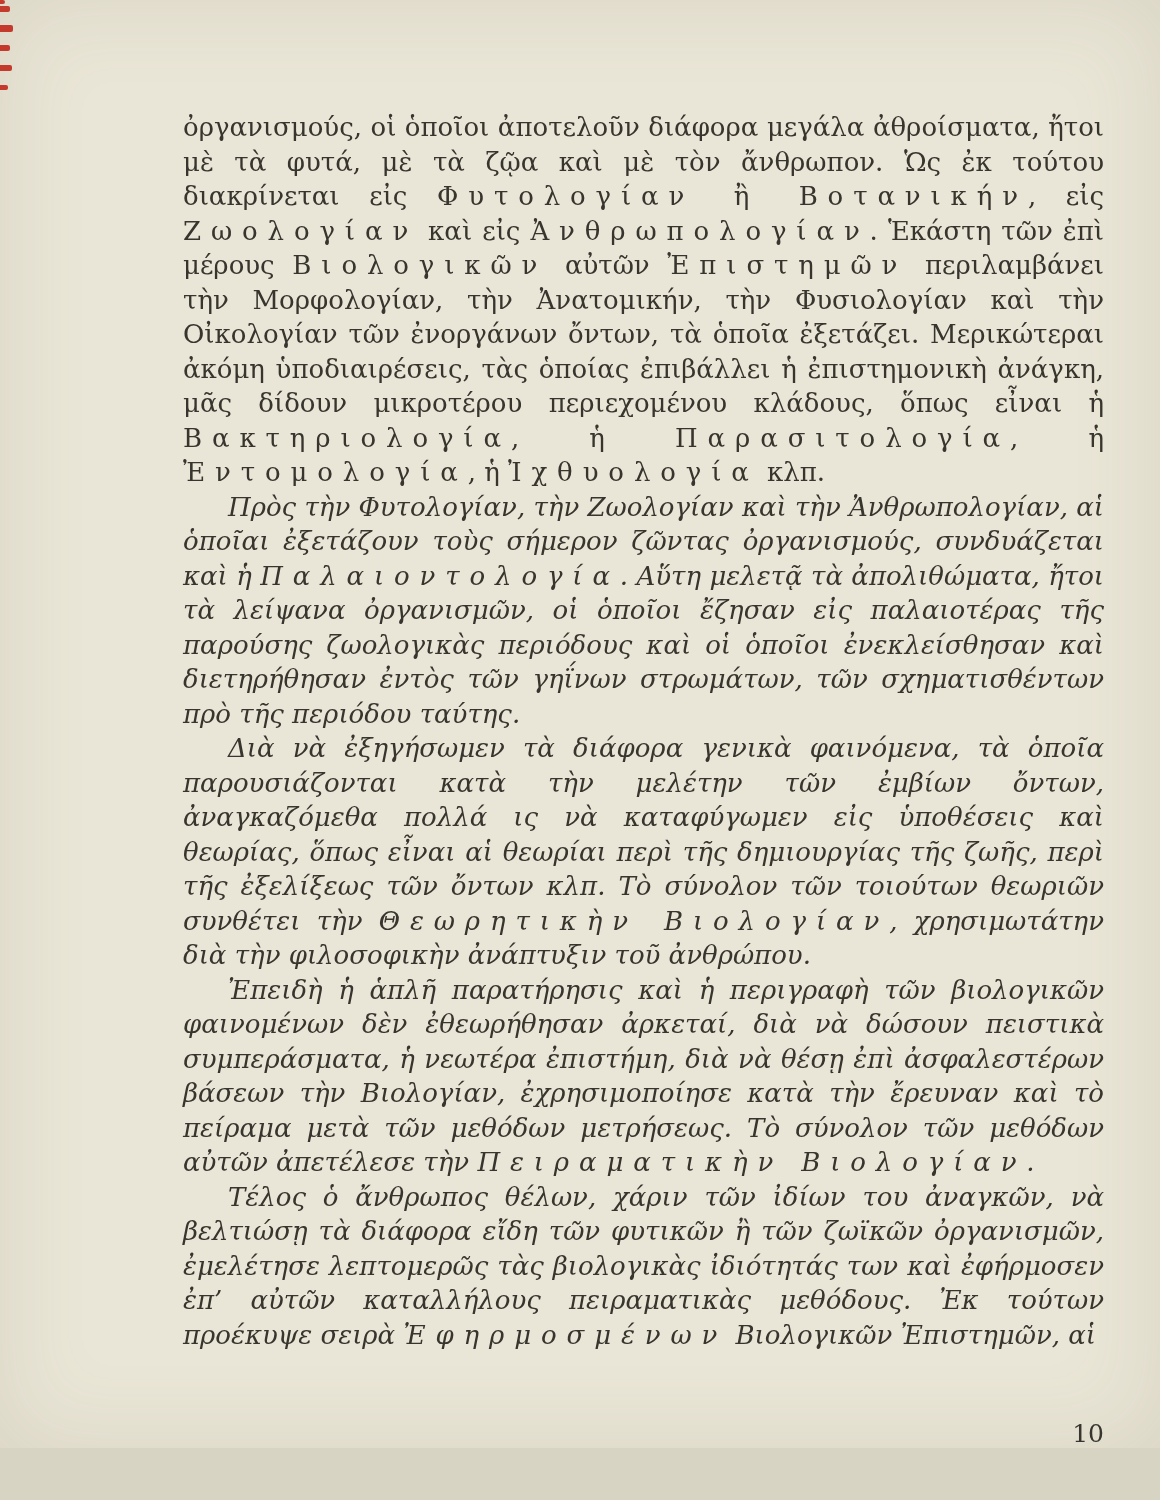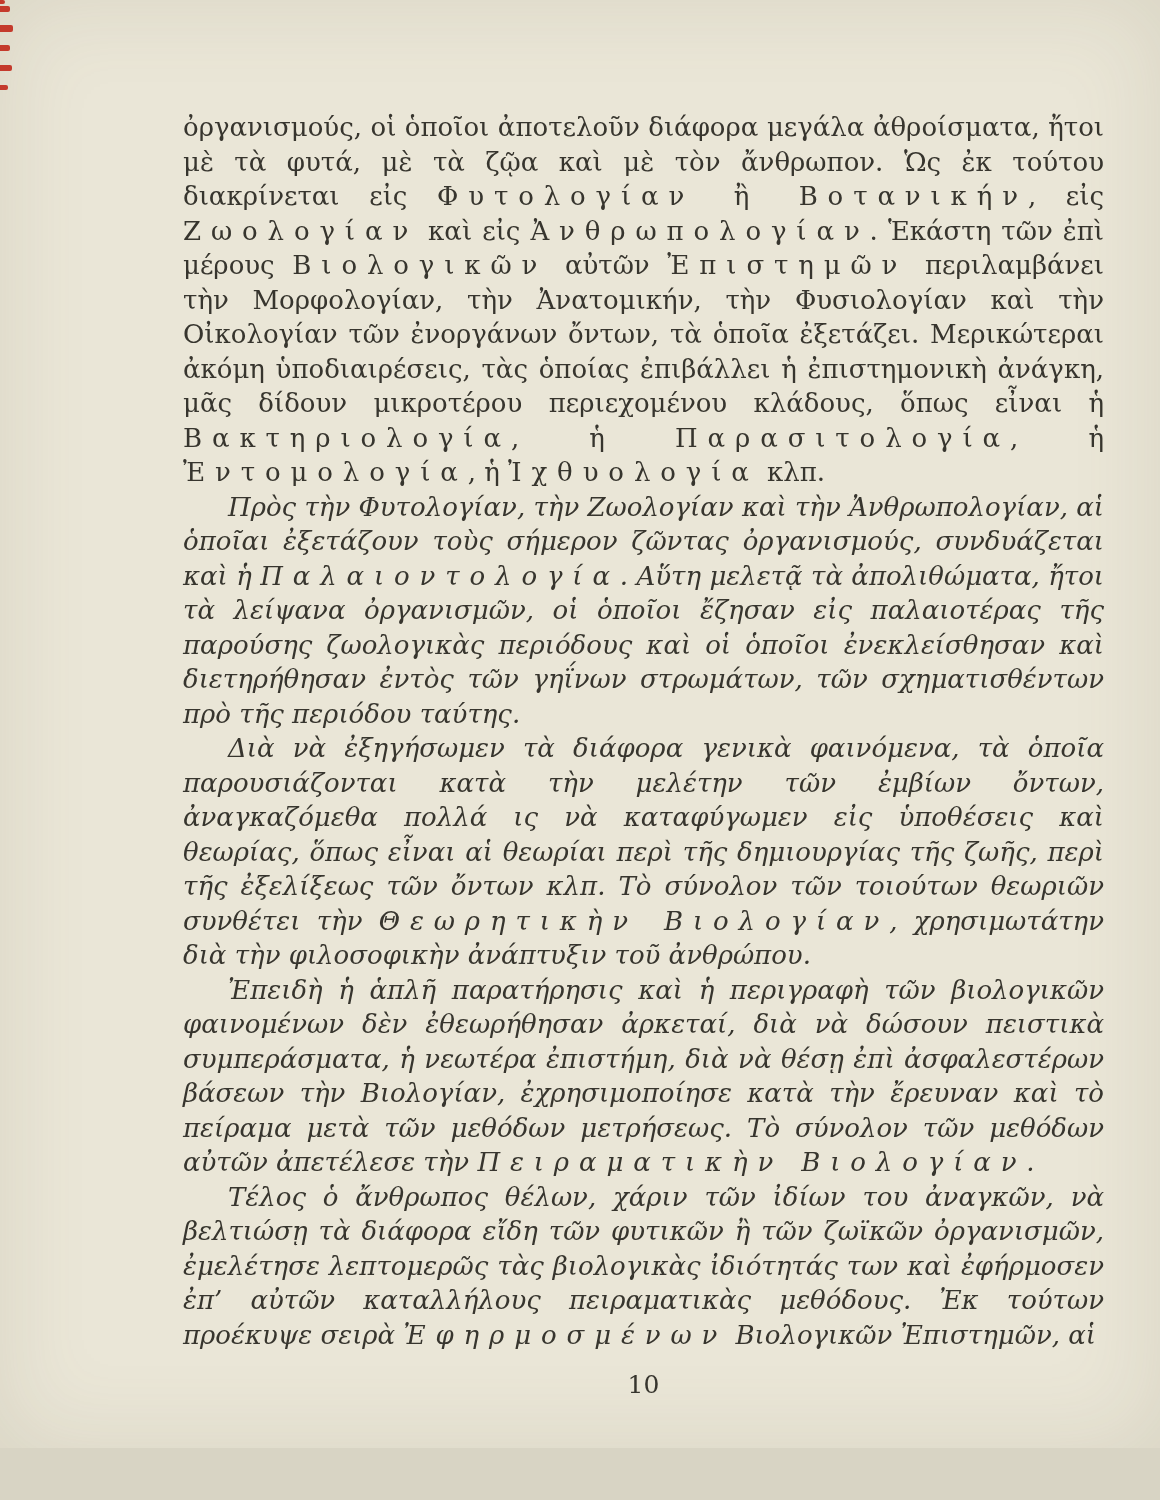--- a/index.html
+++ b/index.html
@@ -32,24 +32,24 @@
   }
   .para.indent {
     text-indent: 45px;
     font-style: italic;
   }
   .sperr {
     letter-spacing: 0.38em;
   }
   .page-number {
     position: absolute;
-    top: 1370px;
+    top: 1419px;
     left: 183px;
     width: 921px;
-    text-align: center;
+    text-align: right;
     font-size: 25px;
     color: var(--ink, #37352e);
   }
   .edge-marks .mark {
     position: absolute;
     left: 0;
     background: var(--edge, #c43a2c);
     border-radius: 0 2px 2px 0;
   }
   .mark.m0 { top: 0;    width: 5px;  height: 4px; }

